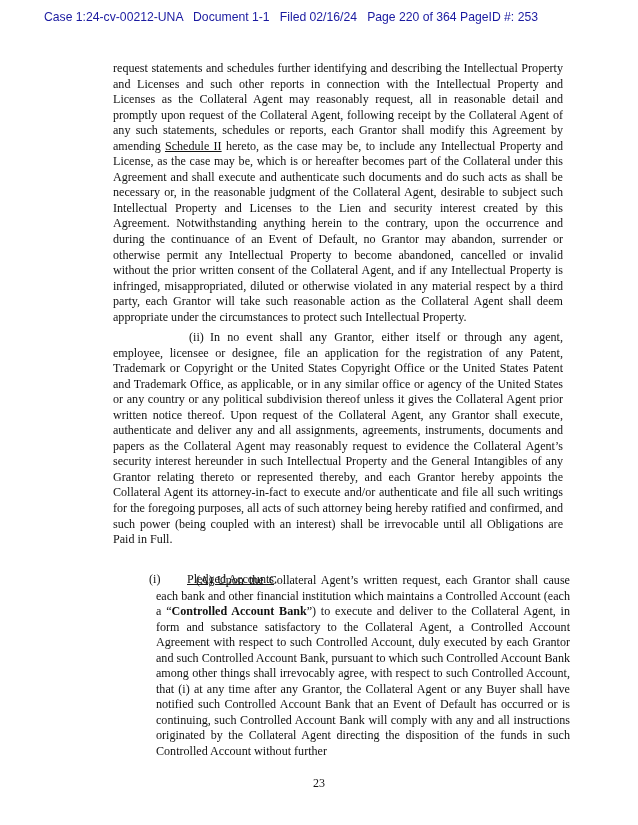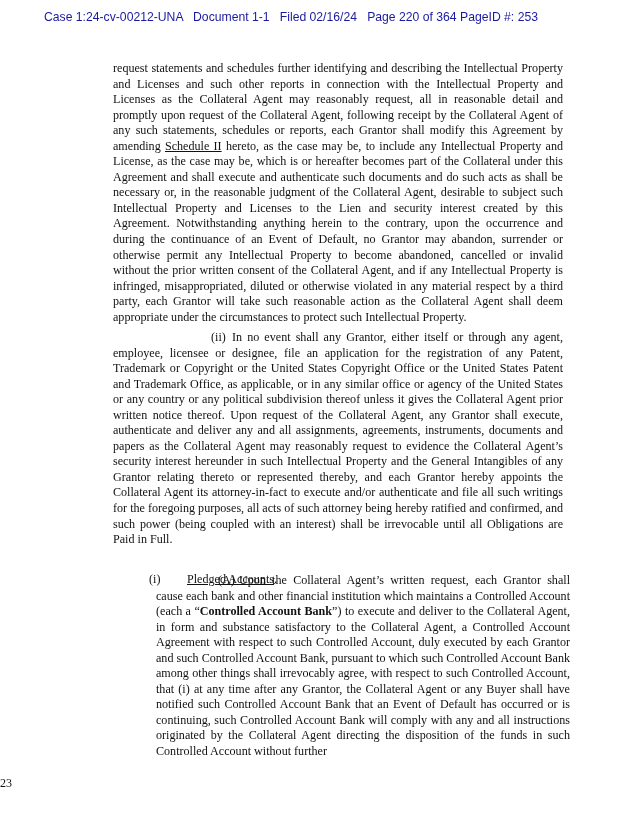--- a/index.html
+++ b/index.html
@@ -13,27 +13,27 @@
   .body-text {
     position: absolute; left: 113px; width: 450px;
     font-family: "Liberation Serif", serif; font-size: 12.1px; line-height: 15.55px;
     color: #111; text-align: justify;
   }
   .p1 { top: 61px; }
   .p2 { top: 330px; }
   .p3 { top: 572px; }
   .p4 { top: 573px; left: 156px; width: 414px; }
   .indent-ii { display: inline-block; width: 76px; }
-  .tab-label { display: inline-block; width: 21px; margin-left: 22px; }
+  .tab-label { display: inline-block; width: 21px; }
   .u { text-decoration: underline; }
   .b { font-weight: bold; }
   .heading-i { display: inline-block; margin-left: 36px; width: 38px; }
   .indent-A { display: inline-block; width: 40px; }
   .page-number {
-    position: absolute; top: 776px; left: 0; width: 638px; 
+    position: absolute; top: 776px; left: 0; width: 638px; text-align: center;
     font-family: "Liberation Serif", serif; font-size: 12px; color: #111;
   }
 </style>
 </head>
 <body>
 
 <div class="header"><span>Case 1:24-cv-00212-UNA</span>   <span>Document 1-1</span>   <span>Filed 02/16/24</span>   <span>Page 220 of 364</span> <span>PageID #: 253</span></div>
 
 <div class="body-text p1"><span>request statements and schedules further identifying and describing the Intellectual Property and Licenses and such other reports in connection with the Intellectual Property and Licenses as the Collateral Agent may reasonably request, all in reasonable detail and promptly upon request of the Collateral Agent, following receipt by the Collateral Agent of any such statements, schedules or reports, each Grantor shall modify this Agreement by amending </span><span class="u">Schedule II</span><span> hereto, as the case may be, to include any Intellectual Property and License, as the case may be, which is or hereafter becomes part of the Collateral under this Agreement and shall execute and authenticate such documents and do such acts as shall be necessary or, in the reasonable judgment of the Collateral Agent, desirable to subject such Intellectual Property and Licenses to the Lien and security interest created by this Agreement. Notwithstanding anything herein to the contrary, upon the occurrence and during the continuance of an Event of Default, no Grantor may abandon, surrender or otherwise permit any Intellectual Property to become abandoned, cancelled or invalid without the prior written consent of the Collateral Agent, and if any Intellectual Property is infringed, misappropriated, diluted or otherwise violated in any material respect by a third party, each Grantor will take such reasonable action as the Collateral Agent shall deem appropriate under the circumstances to protect such Intellectual Property.</span></div>
 

